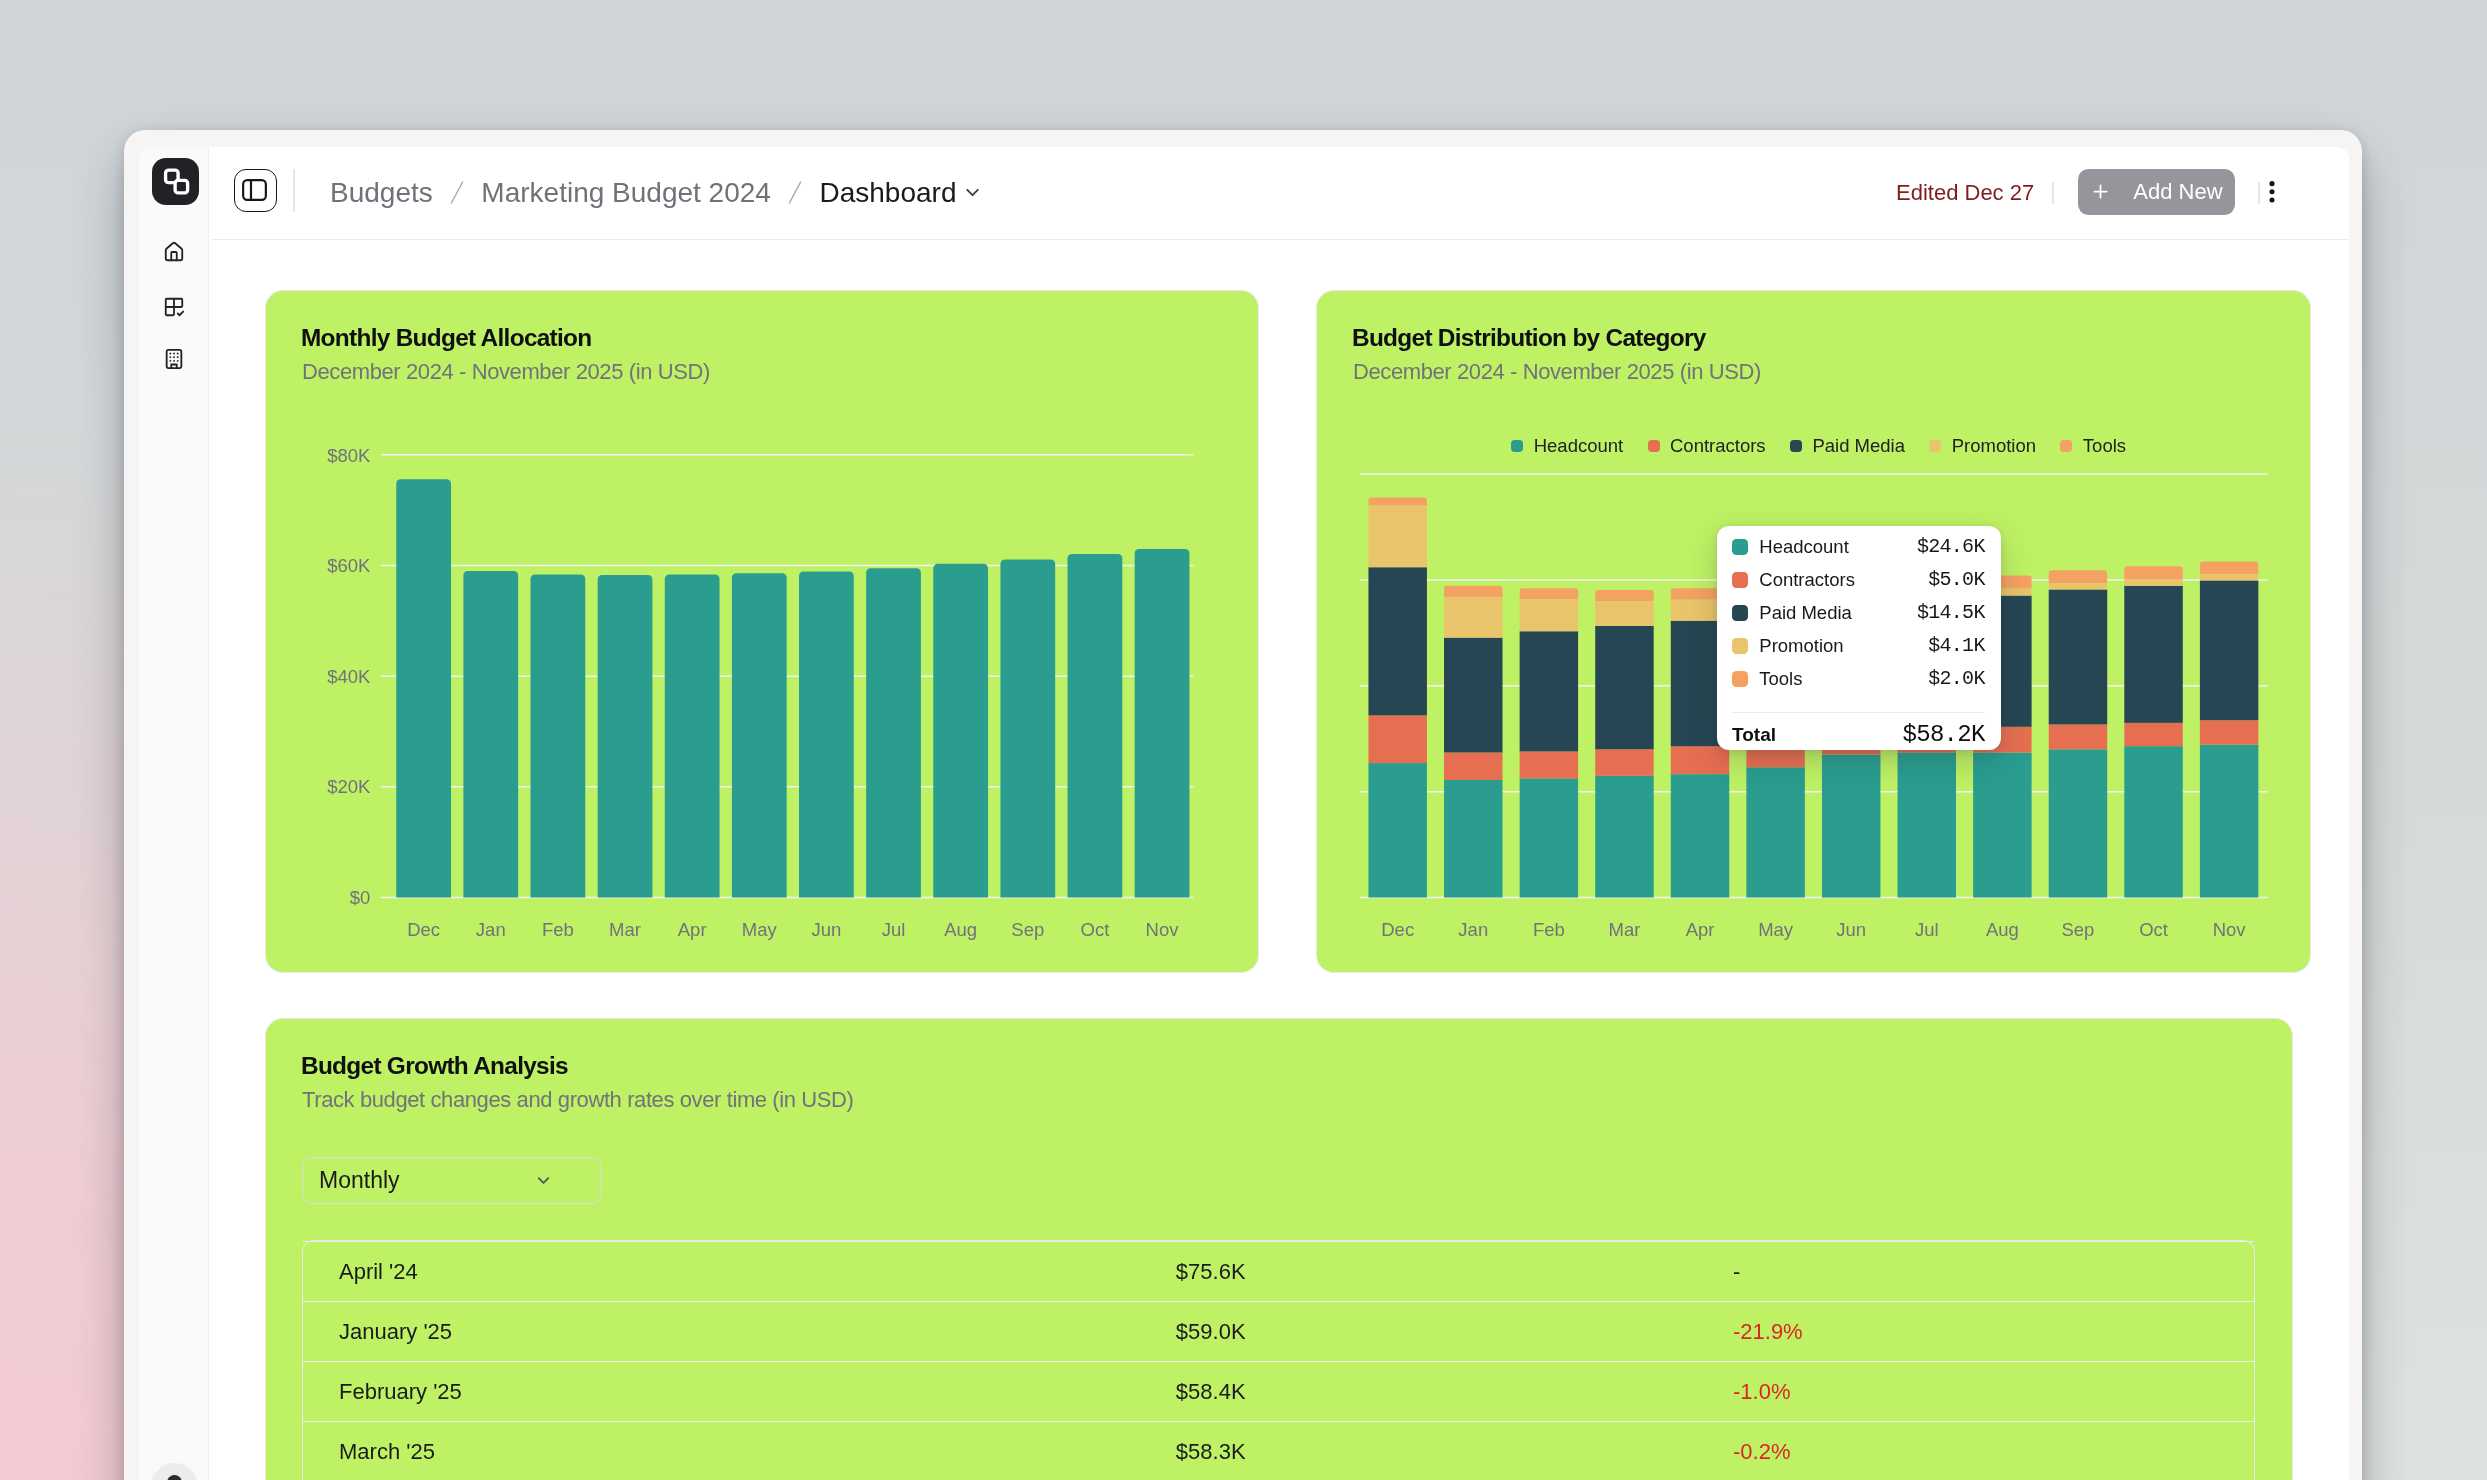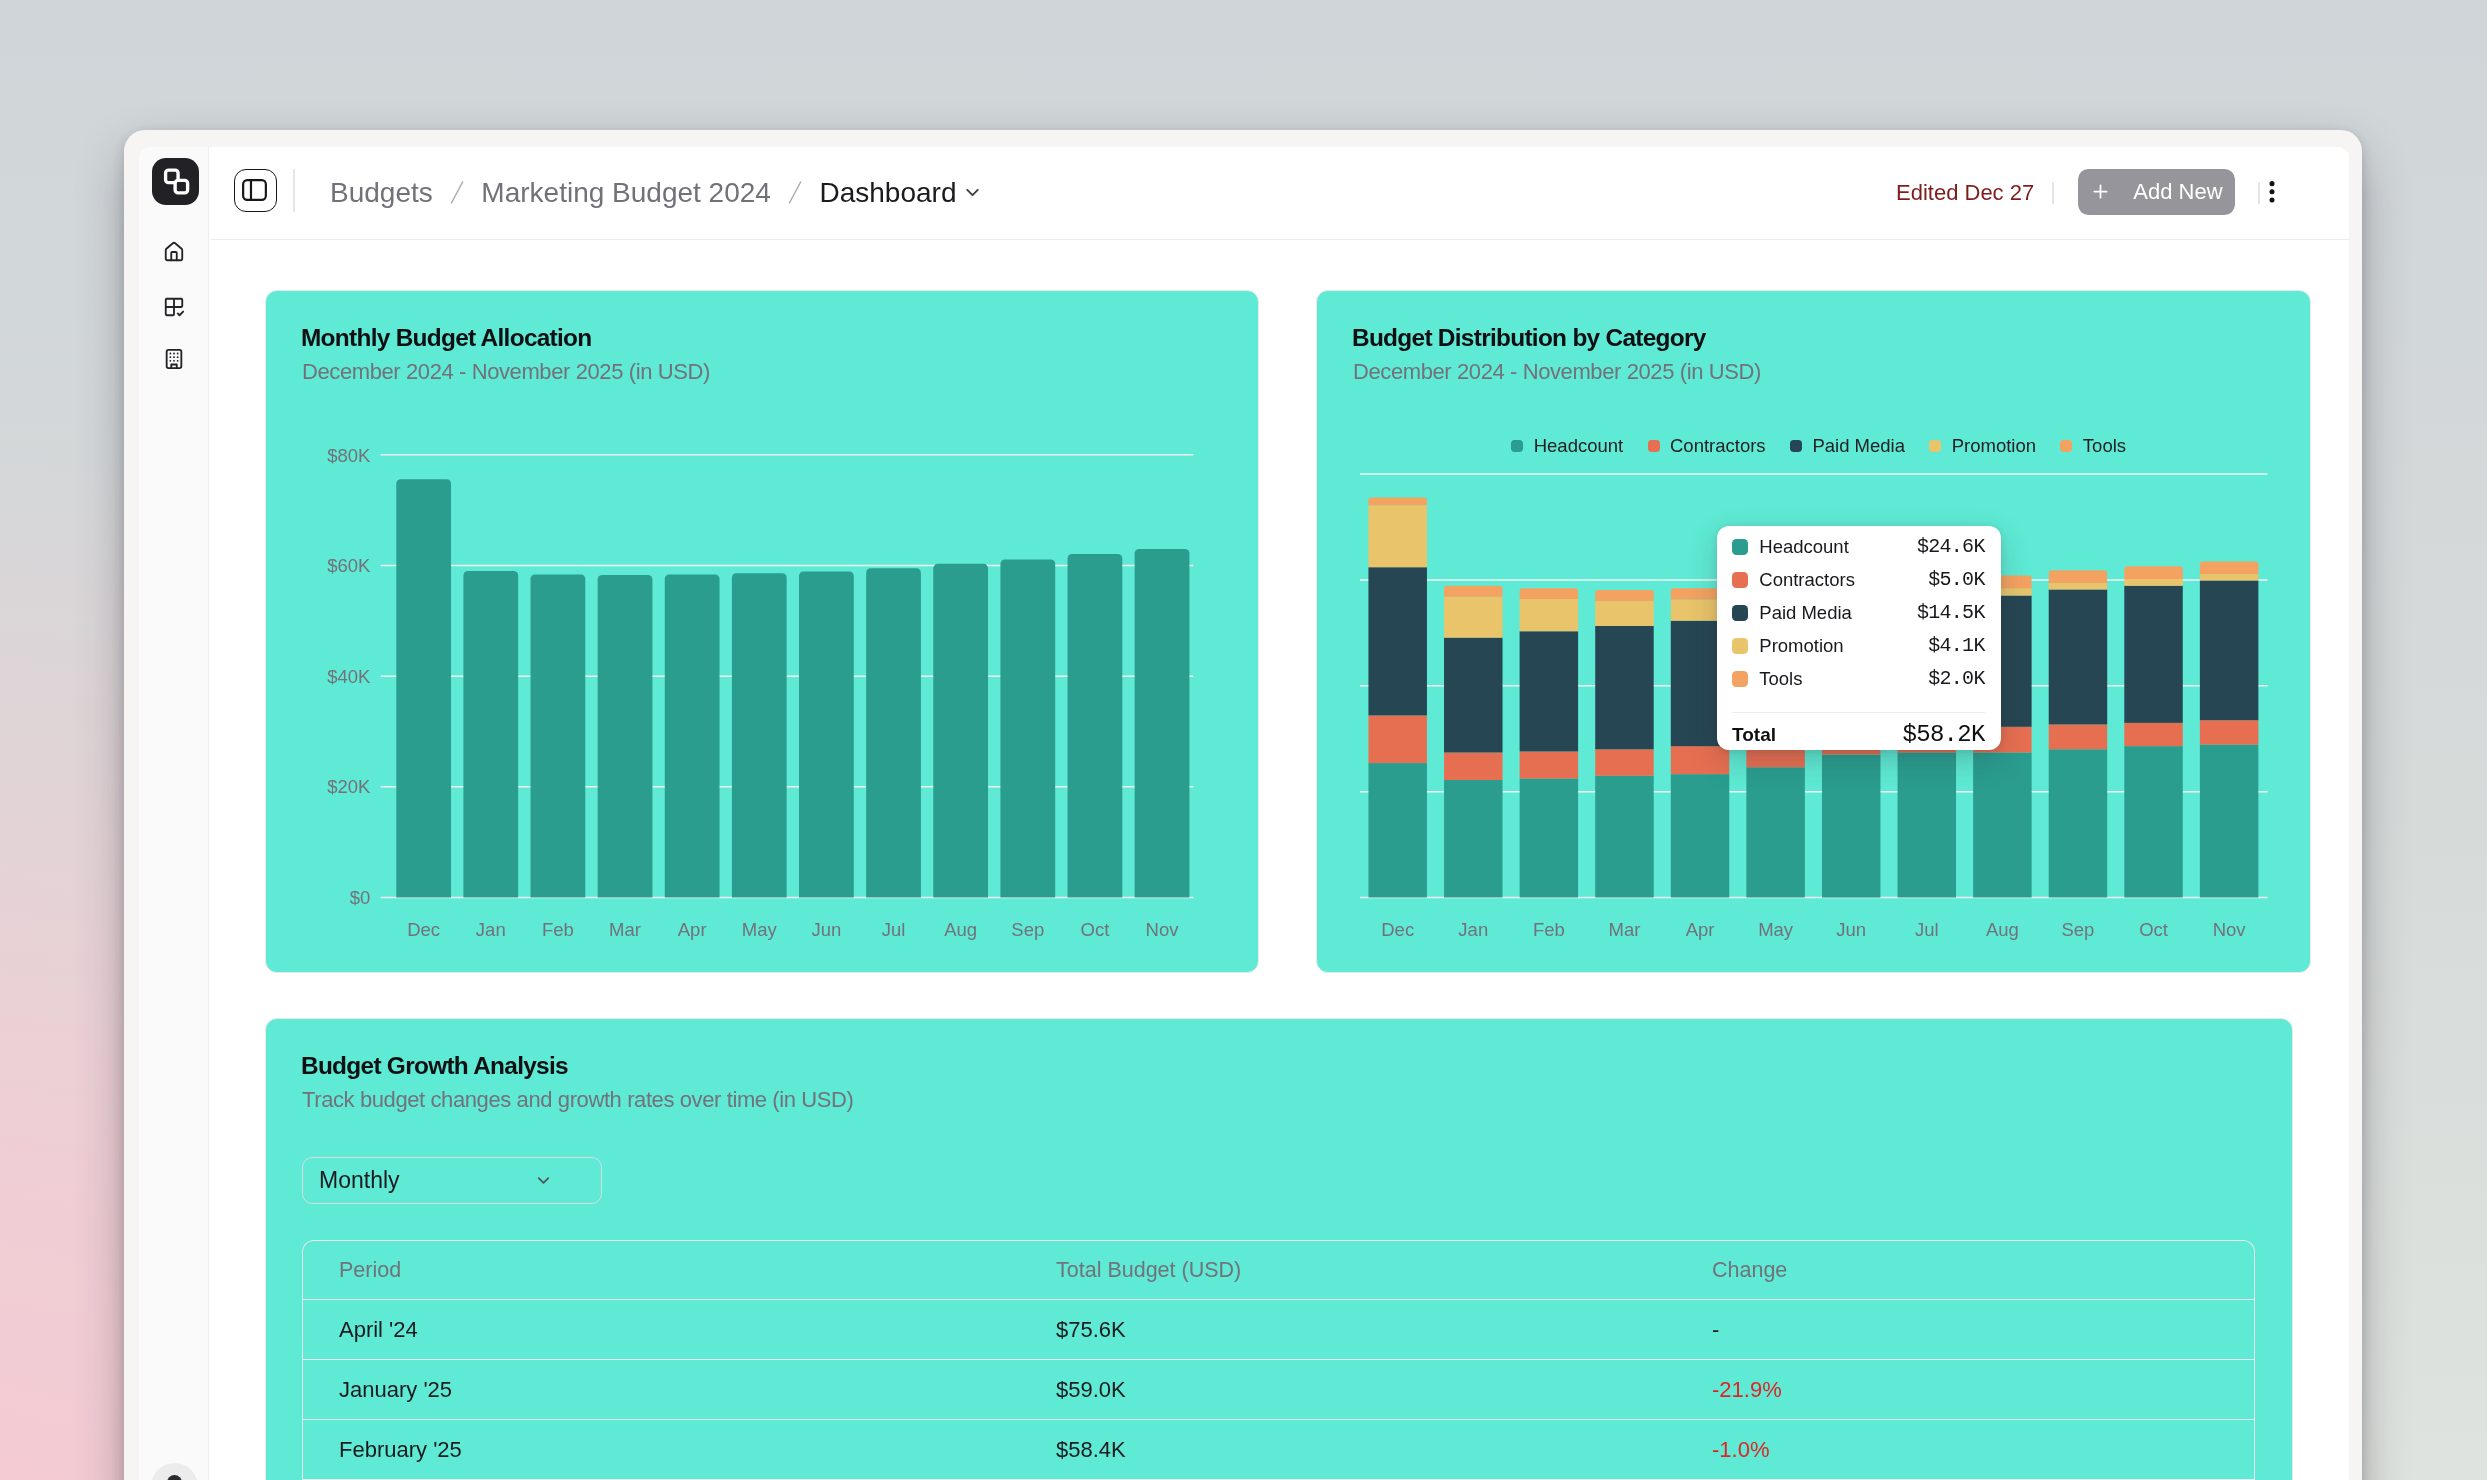--- a/index.html
+++ b/index.html
@@ -36,21 +36,21 @@
 .hdiv1 { position:absolute; left:82px; top:21.5px; width:1.5px; height:43px; background:#e6e6e8; }
 .crumbs { position:absolute; left:119px; top:0; height:91px; display:flex; align-items:center; font-size:28px; color:#71717a; }
 .crumbs .dark { color:#1b1b1f; }
 .htxt { position:absolute; top:0; height:91px; display:flex; align-items:center; font-size:22px; color:#7f1d1d; }
 .hdiv2 { position:absolute; top:35px; width:1.5px; height:22px; background:#e6e6e8; }
 .addnew {
   position:absolute; left:1867px; top:21.5px; width:157px; height:46px; background:#96959b; border-radius:10.4px;
   display:flex; align-items:center; justify-content:center; gap:22px; color:#fff; font-size:22px;
 }
 .main { position:absolute; left:72px; right:0; top:94px; bottom:0; background:#fff; }
-.card { position:absolute; background:#5eead4; border:1.5px solid #e9e9eb; border-radius:12px; }
+.card { position:absolute; background:#bef264; border:1.5px solid #e9e9eb; border-radius:18px; }
 .ct { position:absolute; left:35px; top:33px; font-size:24.4px; font-weight:700; color:#101013; letter-spacing:-0.7px; }
 .cs { position:absolute; left:36px; top:68px; font-size:22px; letter-spacing:-0.4px; color:#72727b; }
 .ax { font-size:25px; fill:#72727b; font-family:"Liberation Sans", sans-serif; }
 .legend { position:absolute; left:10.4px; right:0; top:144px; display:flex; justify-content:center; gap:24.4px; font-size:18.5px; color:#222226; }
 .legend .it { display:flex; align-items:center; gap:10.4px; }
 .sw { width:12px; height:12px; border-radius:3.7px; display:inline-block; }
 .tooltip {
   position:absolute; left:400px; top:235px; width:284px; height:224px; background:#fff; border-radius:12px;
   box-shadow:0 10.4px 30px rgba(40,40,50,0.22), 0 1.5px 6px rgba(40,40,50,0.10); padding:4.4px 16.3px 0 15px;
 }
@@ -300,25 +300,20 @@
     <div class="ct">Budget Growth Analysis</div>
     <div class="cs">Track budget changes and growth rates over time (in USD)</div>
     <div class="dd">Monthly
       <svg width="19" height="19" viewBox="0 0 24 24" style="position:absolute;left:231px" fill="none" stroke="#52525b" stroke-width="2.2" stroke-linecap="round" stroke-linejoin="round">
               <path d="m6 9 6 6 6-6"></path>
             </svg>
     </div>
     <div class="twrap">
             <table class="gt">
       <tbody>
-                <tr>
-                  <th style="width:717px">Period</th>
-                  <th style="width:656px">Total Budget (USD)</th>
-                  <th>Change</th>
-                </tr>
       <tr>
                   <td>April '24</td>
                   <td>$75.6K</td>
                   <td>-</td>
                 </tr>
       <tr>
                   <td>January '25</td>
                   <td>$59.0K</td>
                   <td class="red">-21.9%</td>
                 </tr>

